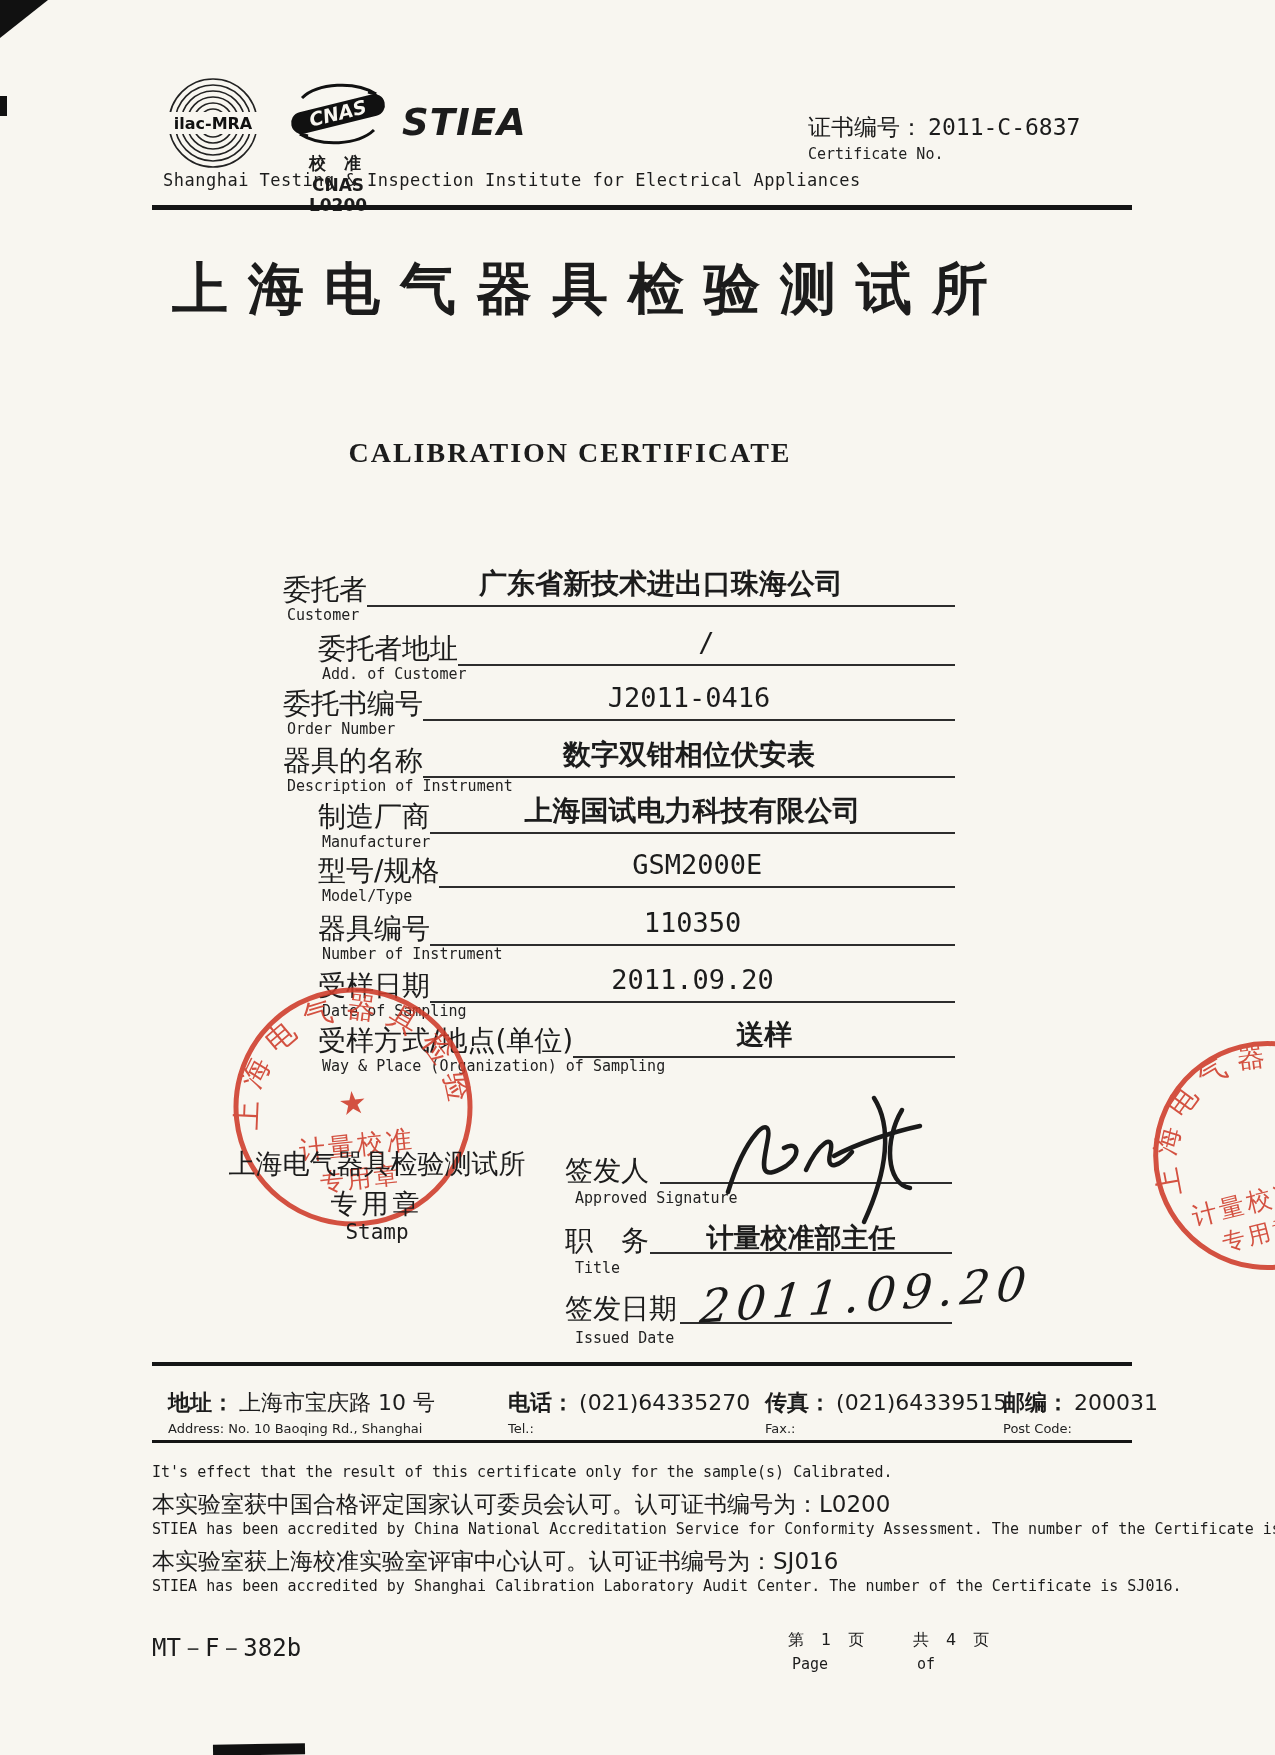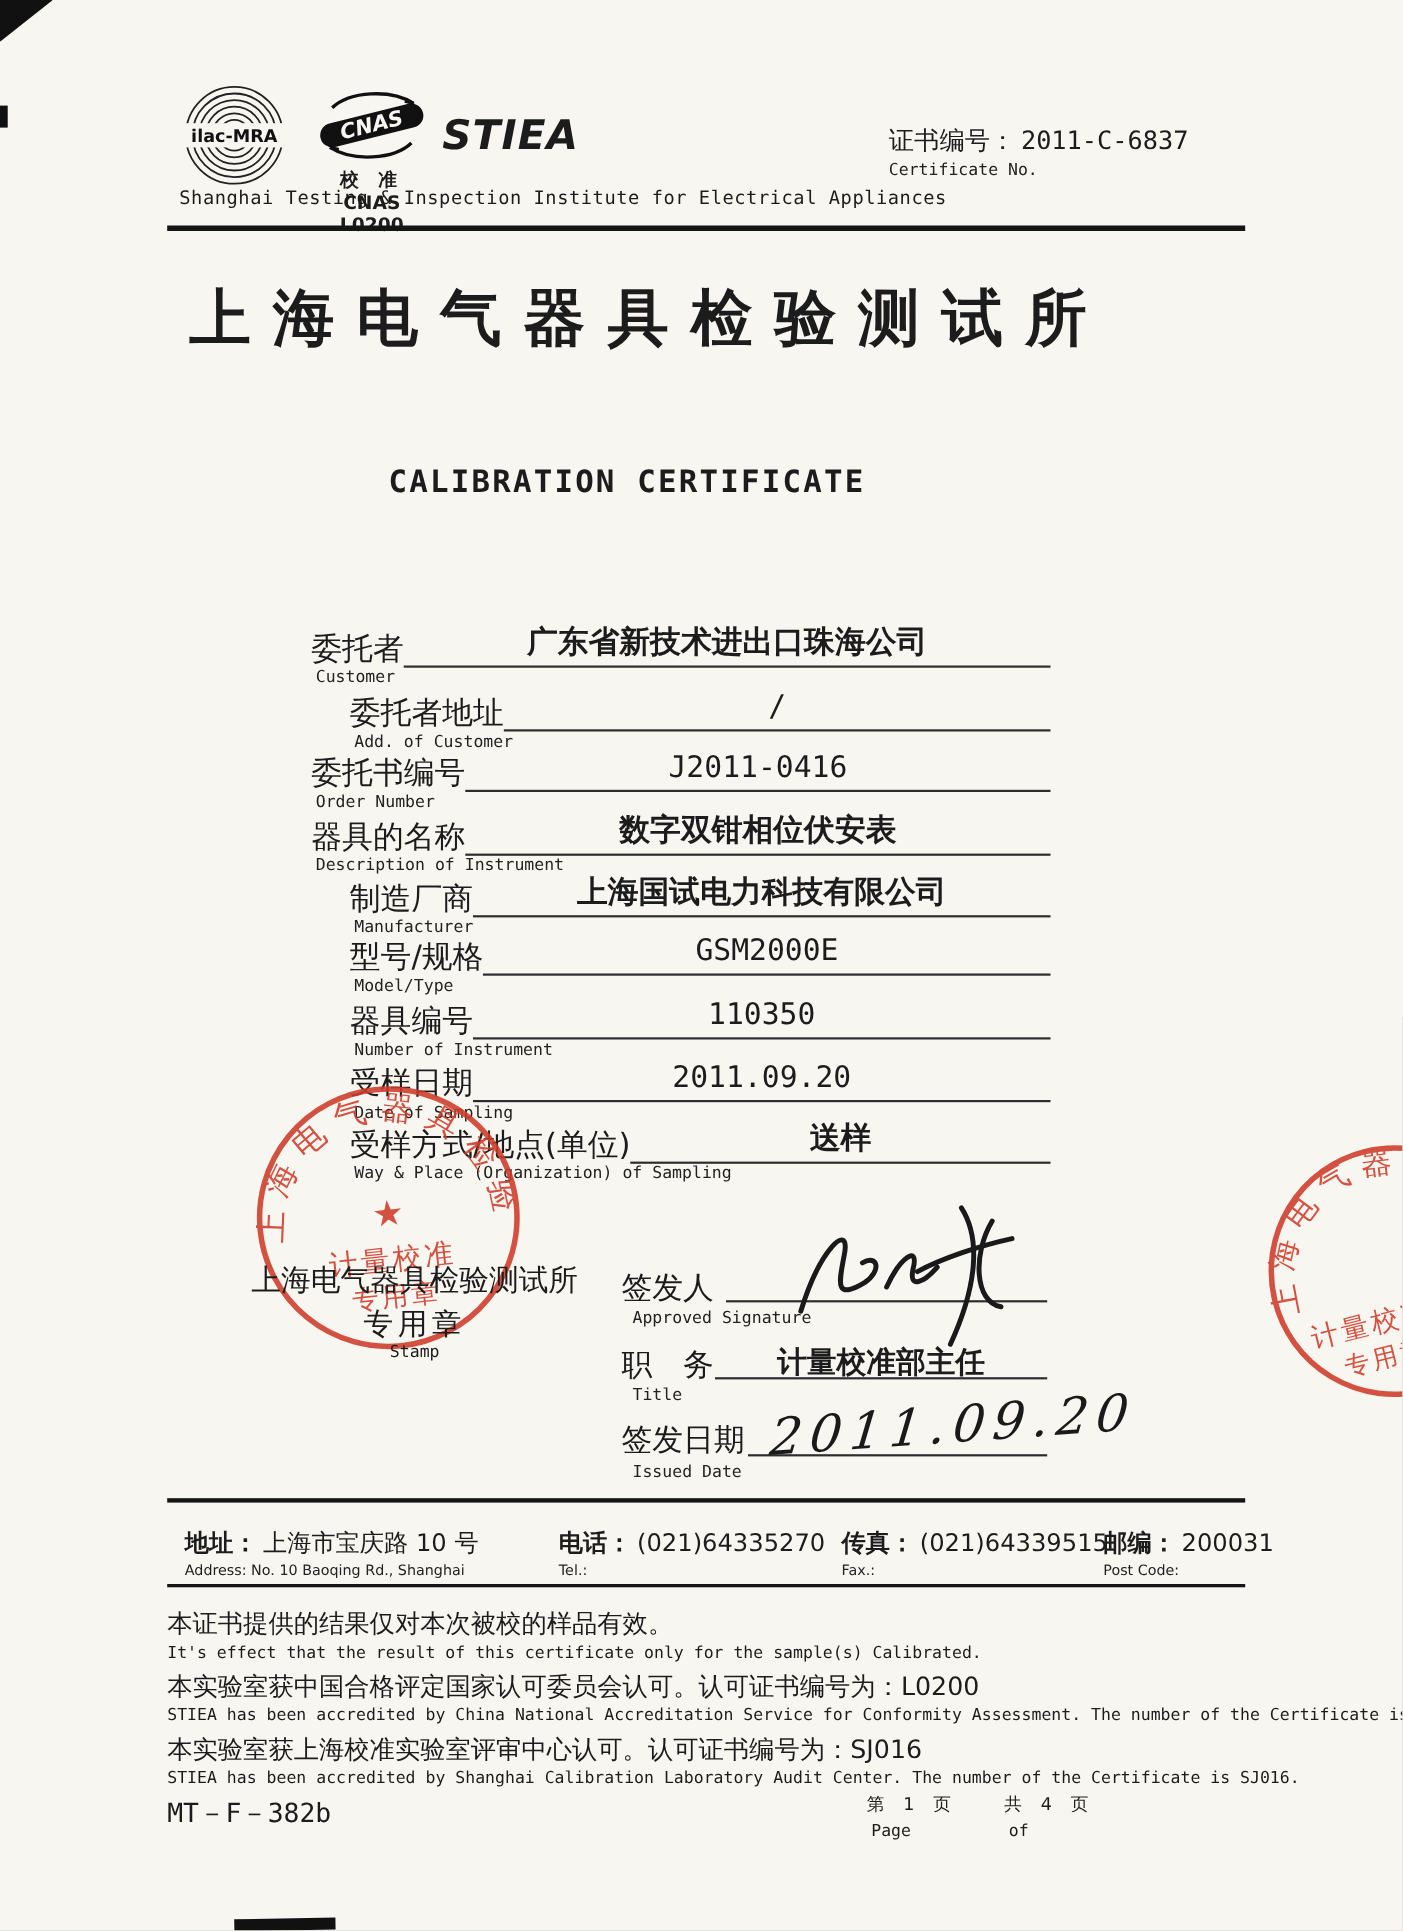--- a/index.html
+++ b/index.html
@@ -94,21 +94,21 @@
     <span class="certno-label">证书编号：</span>
     <span class="certno-value mono">2011-C-6837</span>
     <div class="certno-sub mono" style="margin-top:2px;">Certificate No.</div>
   </div>
 
   <div class="abs orgline-en mono" style="left:163px;top:170px;">Shanghai Testing &amp; Inspection Institute for Electrical Appliances</div>
 
   <div class="divider" style="left:152px;top:205px;width:980px;height:5px;"></div>
 
   <div class="abs title-cn" style="left:0;top:252px;">上海电气器具检验测试所</div>
-  <div class="abs title-en mono" style="left:0;top:421px;">CALIBRATION CERTIFICATE</div>
+  <div class="abs title-en mono" style="left:0;top:437px;font-family:Liberation Serif, serif;">CALIBRATION CERTIFICATE</div>
 
   <div class="field-row" style="left:283px;top:567px;width:672px;">
     <span class="field-label">委托者</span>
     <span class="field-line"><span class="val-cn">广东省新技术进出口珠海公司</span></span>
     <span class="field-sub">Customer</span>
   </div>
   <div class="field-row" style="left:318px;top:626px;width:637px;">
     <span class="field-label">委托者地址</span>
     <span class="field-line"><span class="val-num">/</span></span>
     <span class="field-sub">Add. of Customer</span>
@@ -157,21 +157,21 @@
     <text font-size="29" fill="#cf3b29" letter-spacing="11" font-family="DejaVu Sans, sans-serif">
       <textPath href="#sealArc" startOffset="14">上海电气器具检验测试所</textPath>
     </text>
     <text x="125" y="132" text-anchor="middle" font-size="32" fill="#cf3b29" font-family="DejaVu Sans, sans-serif">★</text>
     <text x="125" y="172" text-anchor="middle" font-size="26" fill="#cf3b29" letter-spacing="3" font-family="DejaVu Sans, sans-serif">计量校准</text>
     <text x="125" y="205" text-anchor="middle" font-size="24" fill="#cf3b29" letter-spacing="3" font-family="DejaVu Sans, sans-serif">专用章</text>
   </svg>
 
   <div class="stamp-text" style="left:222px;top:1146px;width:310px;font-size:27px;">上海电气器具检验测试所</div>
   <div class="stamp-text" style="left:222px;top:1186px;width:310px;font-size:27px;letter-spacing:4px;">专用章</div>
-  <div class="stamp-text mono" style="left:222px;top:1220px;width:310px;font-size:15px;">Stamp</div>
+  <div class="stamp-text mono" style="left:222px;top:1220px;width:310px;font-size:21px;">Stamp</div>
 
   <svg class="seal" style="left:1118px;top:1018px;transform:rotate(-14deg);" width="280" height="280" viewBox="0 0 280 280">
     <circle cx="150" cy="140" r="112" fill="none" stroke="#cf3b29" stroke-width="5"></circle>
     <defs>
         <path id="sealArc2" d="M 60 166 A 93 93 0 1 1 240 166"></path>
       </defs>
     <text font-size="28" fill="#cf3b29" letter-spacing="10" font-family="DejaVu Sans, sans-serif">
       <textPath href="#sealArc2" startOffset="10">上海电气器具检验测试所</textPath>
     </text>
     <text x="118" y="190" text-anchor="middle" font-size="25" fill="#cf3b29" letter-spacing="3" font-family="DejaVu Sans, sans-serif">计量校准</text>
@@ -221,21 +221,20 @@
   </div>
   <div class="abs" style="left:1003px;top:1388px;">
     <span class="contact-label">邮编：</span>
     <span class="contact-value">200031</span>
     <div class="contact-sub">Post Code:</div>
   </div>
 
   <div class="divider" style="left:152px;top:1440px;width:980px;height:3px;"></div>
 
   <div class="abs" style="left:152px;top:1462px;width:1000px;">
-    <div class="note-cn">本证书提供的结果仅对本次被校的样品有效。</div>
     <div class="note-en">It's effect that the result of this certificate only for the sample(s) Calibrated.</div>
     <div class="note-cn">本实验室获中国合格评定国家认可委员会认可。认可证书编号为：L0200</div>
     <div class="note-en">STIEA has been accredited by China National Accreditation Service for Conformity Assessment. The number of the Certificate is L0200.</div>
     <div class="note-cn">本实验室获上海校准实验室评审中心认可。认可证书编号为：SJ016</div>
     <div class="note-en">STIEA has been accredited by Shanghai Calibration Laboratory Audit Center. The number of the Certificate is SJ016.</div>
   </div>
 
   <div class="abs form-no" style="left:152px;top:1632px;">MT－F－382b</div>
   <div class="abs" style="left:788px;top:1630px;">
     <div class="page-cn">第 1 页</div>

